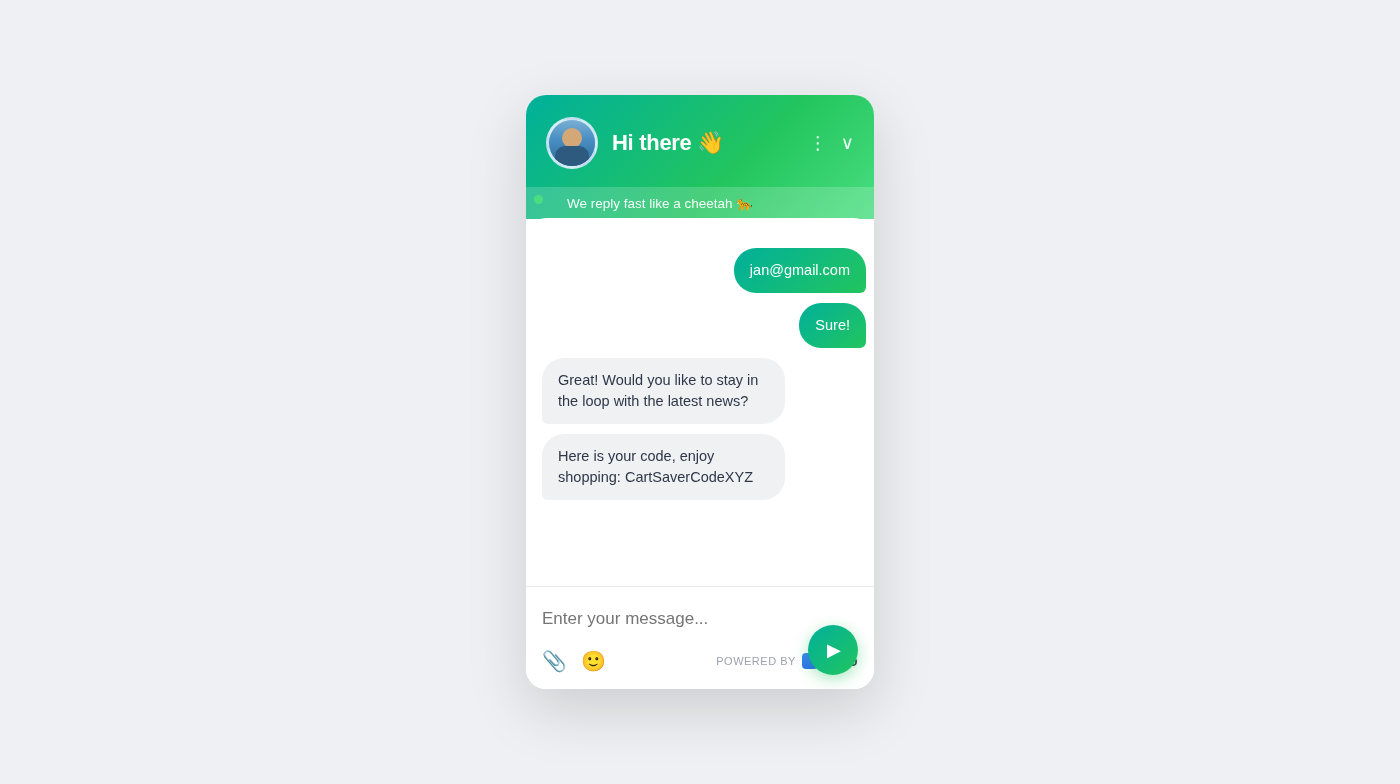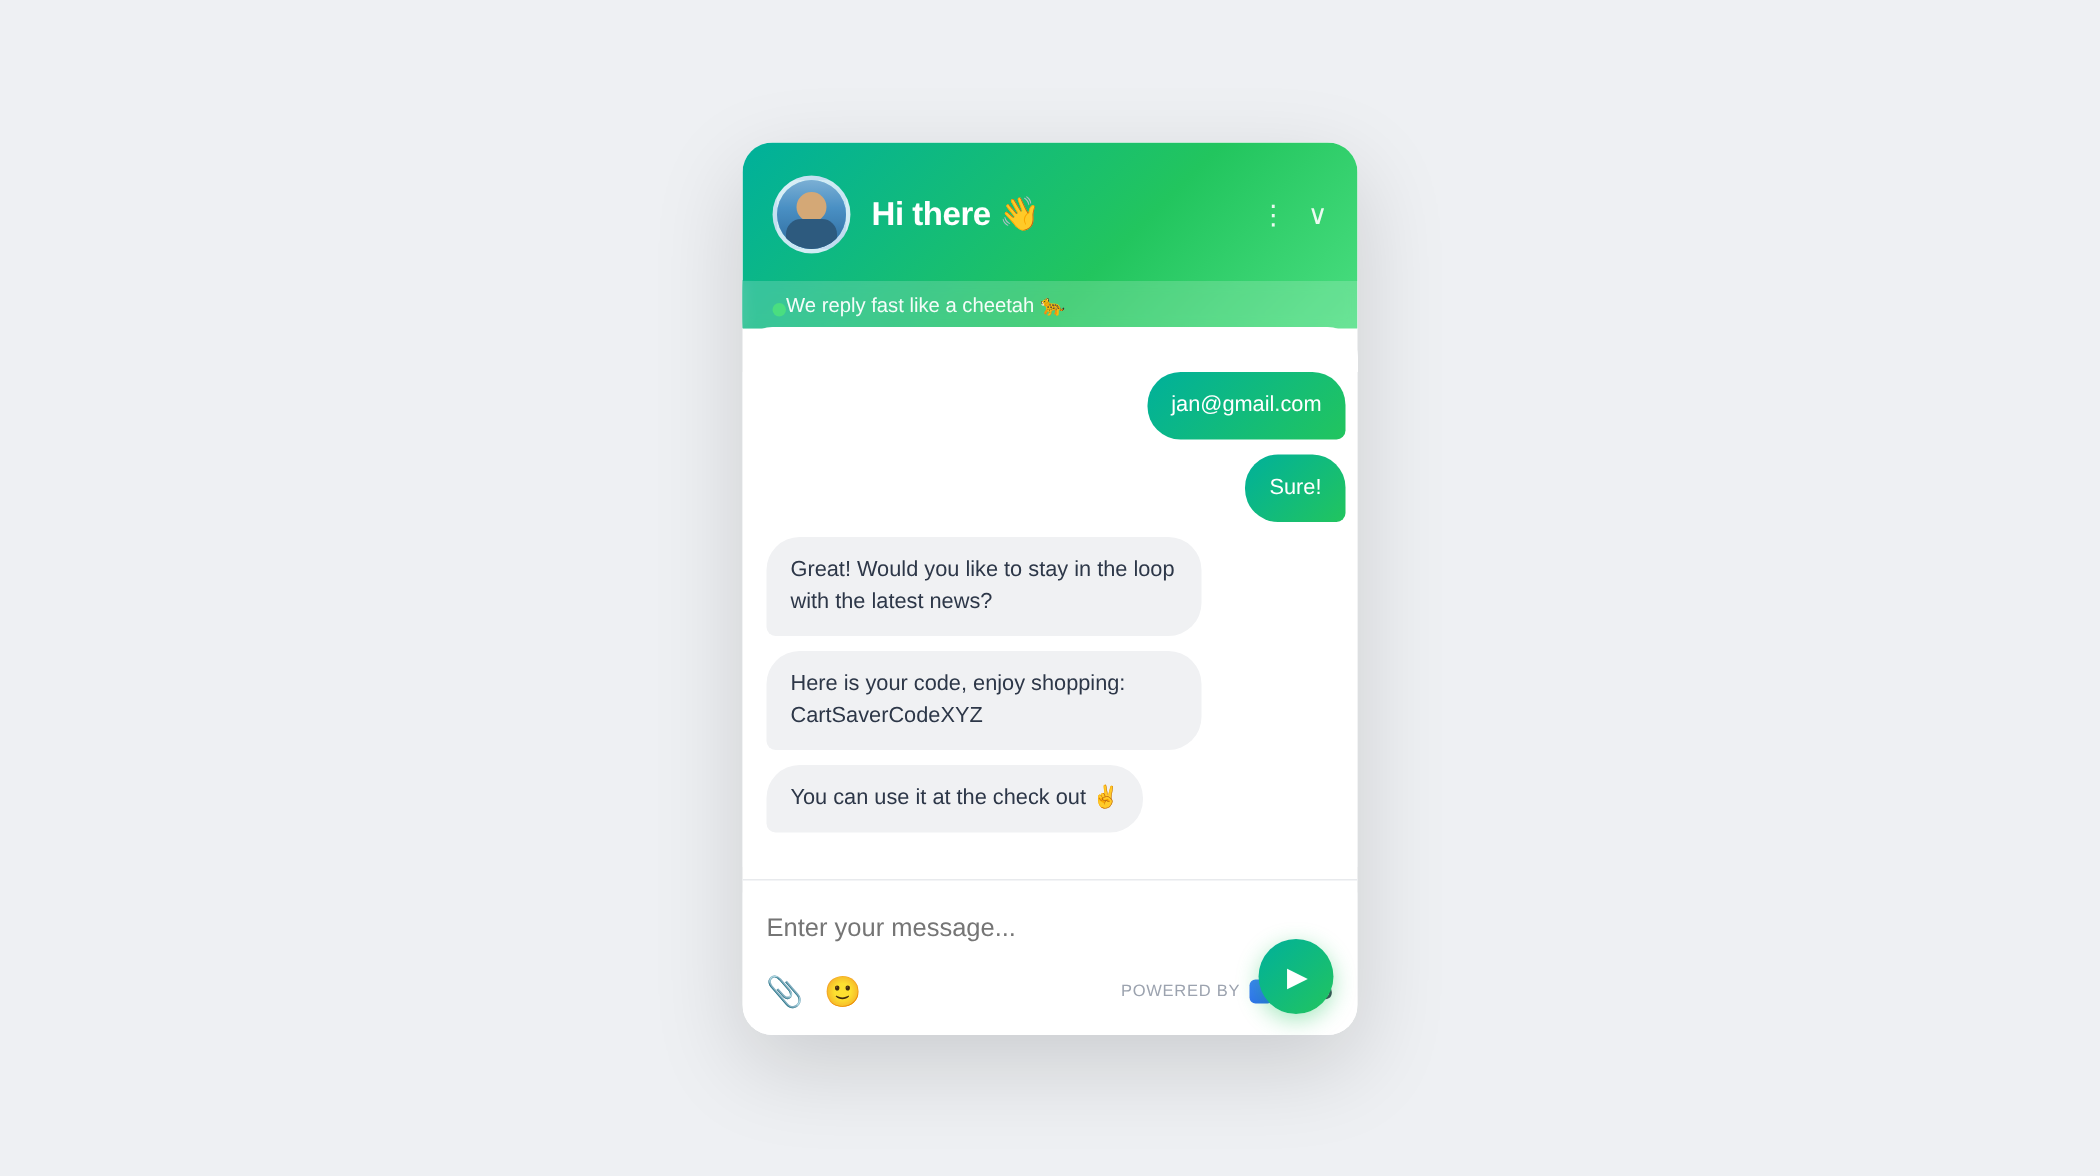--- a/index.html
+++ b/index.html
@@ -7,21 +7,21 @@
       width: 1400px;
       height: 784px;
       background: #eef0f3;
       display: flex;
       align-items: center;
       justify-content: center;
       font-family: -apple-system, BlinkMacSystemFont, 'Segoe UI', sans-serif;
     }
 
     .chat-widget {
-      width: 410px;
+      width: 348px;
       border-radius: 20px;
       box-shadow: 0 20px 60px rgba(0,0,0,0.15);
       overflow: hidden;
       background: #fff;
       position: relative;
     }
 
     
     .chat-header {
       background: linear-gradient(135deg, #00b09b 0%, #22c55e 60%, #4ade80 100%);
@@ -104,24 +104,24 @@
     }
 
     
     .header-status {
       position: absolute;
       bottom: 0;
       left: 0;
       right: 0;
       background: rgba(255,255,255,0.18);
       backdrop-filter: blur(4px);
-      padding: 8px 20px;
-      display: flex;
-      align-items: flex-end;
-      gap: 0;
+      padding: 8px 8px;
+      display: flex;
+      align-items: flex-start;
+      gap: 24px;
     }
 
     .status-dot {
       width: 9px;
       height: 9px;
       border-radius: 50%;
       background: #4ade80;
       flex-shrink: 0;
     }
 
@@ -329,25 +329,20 @@
         <span>Great! Would you like to stay in the loop with the latest news?</span>
       </div>
     </div>
 
     <div class="msg-row bot">
       <div class="msg-bubble bot">
         <span>Here is your code, enjoy shopping: CartSaverCodeXYZ</span>
       </div>
     </div>
 
-    <div class="msg-row bot">
-      <div class="msg-bubble bot">
-        <span>You can use it at the check out ✌️</span>
-      </div>
-    </div>
   </div>
 
   <div class="chat-divider"></div>
 
   <div class="chat-input-area">
     <input class="input-field" type="text" placeholder="Enter your message..." style="">
   </div>
 
   <div class="chat-bottom">
     <div class="bottom-icons">

